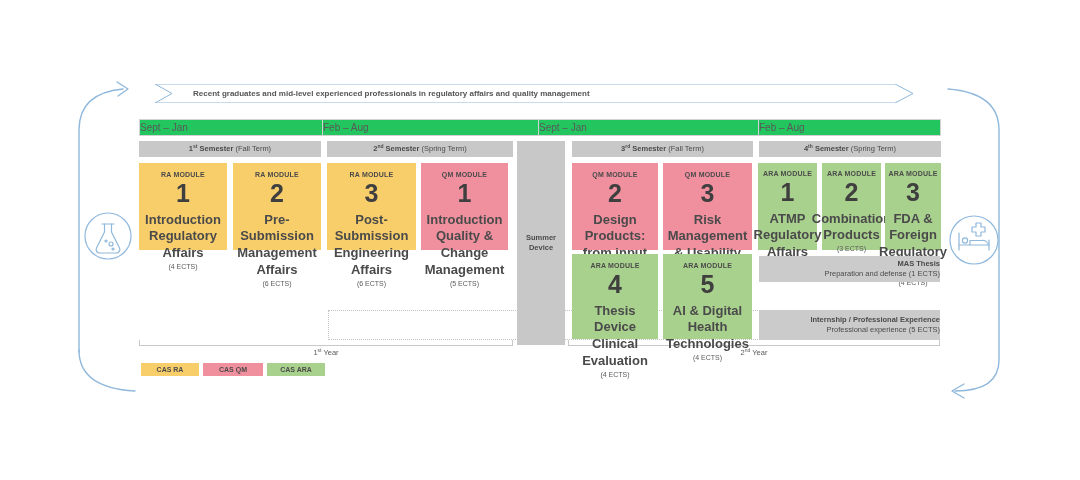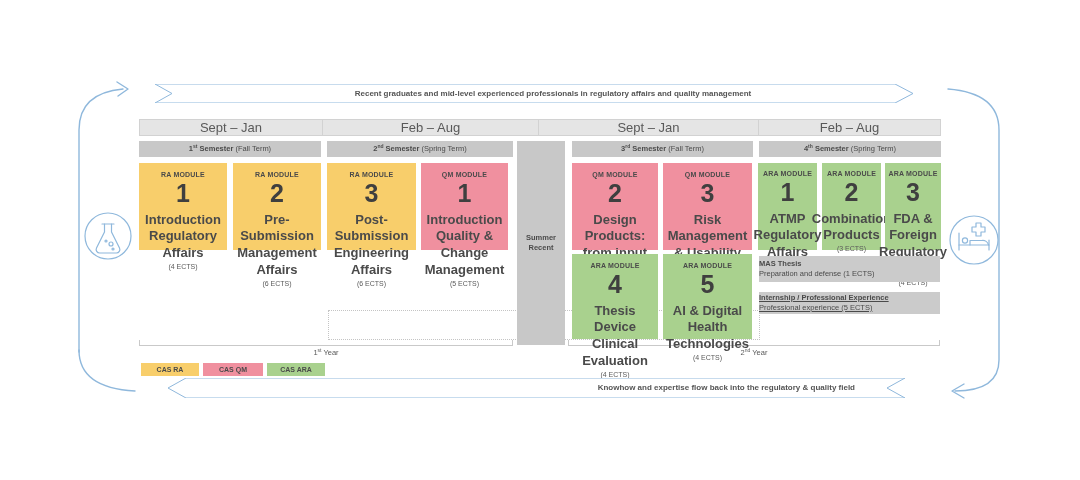--- a/index.html
+++ b/index.html
@@ -6,24 +6,24 @@
   #canvas{
     position:relative;width:1080px;height:480px;background:#fff;overflow:hidden;
     font-family:"Liberation Sans",sans-serif;color:var(--text,#4d4d4d);
   }
   .abs{position:absolute;box-sizing:border-box;}
   
   #flow{position:absolute;left:0;top:0;z-index:0;}
   
   .banner{z-index:3;}
   .banner svg{position:absolute;left:0;top:0;}
-  .banner .btxt{position:relative;display:block;font-size:8px;font-weight:bold;color:#555;line-height:19px;white-space:nowrap;text-align:center;}
-  
-  .tl{height:17px;background:#e5e5e5;border:1px solid var(--border,#d2d2d2);
-      font-size:13px;color:#595959;text-align:center;line-height:15px;top:119px;z-index:2;}
+  .banner .btxt{position:relative;display:block;font-size:8px;font-weight:bold;color:#555;line-height:19px;white-space:nowrap;}
+  
+  .tl{height:17px;background:#22c55e;border:1px solid var(--border,#d2d2d2);
+      font-size:10px;color:#595959;line-height:15px;top:119px;z-index:2;}
   
   .sem{height:16px;background:var(--gray,#c8c8c8);font-size:7.5px;color:#4a4a4a;
        text-align:center;line-height:16px;top:141px;z-index:2;white-space:nowrap;}
   .sem .b{font-weight:bold;}
   sup{font-size:5px;vertical-align:super;line-height:0;}
   
   .summer{left:517px;top:141px;width:48px;height:204px;background:var(--gray,#c8c8c8);
           display:flex;align-items:center;justify-content:center;text-align:center;
           font-size:7.5px;font-weight:bold;color:#4a4a4a;padding:0 9px;z-index:2;line-height:1.35;}
   
@@ -32,21 +32,21 @@
   .module.row2{top:254px;height:85px;}
   .module.ra{background:var(--cas-ra,#f8ce6b);}
   .module.qm{background:var(--cas-qm,#f0909f);}
   .module.ara{background:var(--cas-ara,#a9d18e);}
   .mtype{font-size:7px;font-weight:bold;letter-spacing:.2px;}
   .mnum{font-size:25px;font-weight:600;line-height:1.1;margin:2px 0 4px;color:#3f3f3f;}
   .mtitle{font-size:13px;font-weight:bold;line-height:1.3;}
   .mects{font-size:7px;line-height:1.4;color:#5a5a5a;}
   
   .graybox{left:759px;width:181px;background:var(--gray-box,#cbcbcb);z-index:3;
-           display:flex;flex-direction:column;align-items:flex-start;justify-content:center;
+           display:flex;flex-direction:column;align-items:flex-end;justify-content:center;
            text-align:center;color:#4a4a4a;}
   .graybox .gtitle{font-size:7.5px;font-weight:bold;line-height:1.35;}
   .graybox .gsub{font-size:7.5px;line-height:1.35;}
   
   .dotted{left:328px;top:310px;width:432px;height:30px;border:1.5px dotted #c4c4c4;z-index:1;}
   
   .bracket{top:340px;height:6px;border:1px solid #c9c9c9;border-top:none;z-index:1;}
   .yearlbl{top:348px;font-size:7.5px;color:#595959;text-align:center;z-index:1;}
   
   .chip{top:363px;height:13px;font-size:7px;font-weight:bold;color:#4a4a4a;
@@ -112,21 +112,21 @@
     <span class="b"><span>2</span><sup>nd</sup><span> Semester</span></span><span> (Spring Term)</span>
   </div>
   <div class="abs sem" style="left:572px;width:181px;">
     <span class="b"><span>3</span><sup>rd</sup><span> Semester</span></span><span> (Fall Term)</span>
   </div>
   <div class="abs sem" style="left:759px;width:182px;">
     <span class="b"><span>4</span><sup>th</sup><span> Semester</span></span><span> (Spring Term)</span>
   </div>
 
   <div class="abs summer">
-    <span>Summer Recent</span>
+    <span>Summer Device</span>
   </div>
 
   <div class="abs dotted"></div>
 
   <div class="abs module ra" style="left:139px;width:88px;">
     <span class="mtype">RA MODULE</span>
     <span class="mnum">1</span>
     <span class="mtitle">Introduction Regulatory Affairs</span>
     <span class="mects">(4 ECTS)</span>
   </div>
@@ -189,38 +189,32 @@
     <span class="mtype">ARA MODULE</span>
     <span class="mnum">5</span>
     <span class="mtitle">AI &amp; Digital Health Technologies</span>
     <span class="mects">(4 ECTS)</span>
   </div>
 
   <div class="abs graybox" style="top:256px;height:26px;">
     <span class="gtitle">MAS Thesis</span>
     <span class="gsub">Preparation and defense (1 ECTS)</span>
   </div>
-  <div class="abs graybox" style="top:292px;height:22px;text-decoration:underline;">
+  <div class="abs graybox" style="top:310px;height:30px;">
     <span class="gtitle">Internship / Professional Experience</span>
     <span class="gsub">Professional experience (5 ECTS)</span>
   </div>
 
   <div class="abs bracket" style="left:139px;width:374px;"></div>
   <div class="abs bracket" style="left:568px;width:372px;"></div>
   <div class="abs yearlbl" style="left:139px;width:374px;">
     <span>1</span><sup>st</sup><span> Year</span>
   </div>
   <div class="abs yearlbl" style="left:568px;width:372px;">
     <span>2</span><sup>nd</sup><span> Year</span>
   </div>
 
   <div class="abs chip ra" style="left:141px;width:58px;"><span>CAS RA</span></div>
   <div class="abs chip qm" style="left:203px;width:60px;"><span>CAS QM</span></div>
   <div class="abs chip ara" style="left:267px;width:58px;"><span>CAS ARA</span></div>
 
-  <div class="abs banner" style="left:168px;top:378px;width:737px;height:20px;">
-    <svg width="737" height="20" viewBox="0 0 737 20">
-      <polygon points="18,0 737,0 719,10 737,20 18,20 0,10" fill="#fff" stroke="#8FB8DC" stroke-width="1"></polygon>
-    </svg>
-    <span class="btxt" style="text-align:right;padding-right:50px;line-height:20px;">Knowhow and expertise flow back into the regulatory &amp; quality field</span>
-  </div>
 
 </div>
 
 </body></html>

